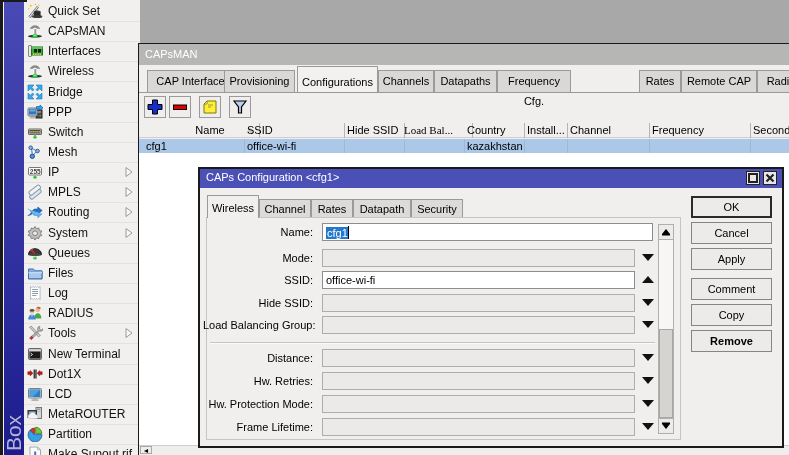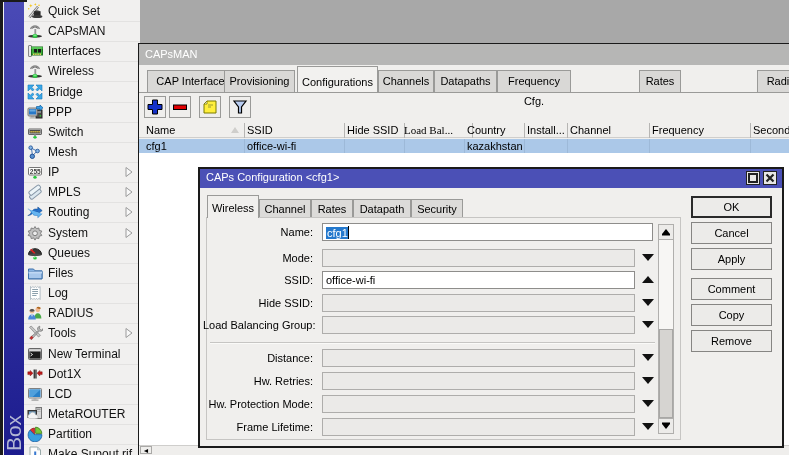--- a/index.html
+++ b/index.html
@@ -331,20 +331,21 @@
 <div class="abs" id="win"></div>
 <div class="abs" id="wtitle">CAPsMAN</div>
 <div class="abs" id="wtabs">
     <div class="tab" style="left:8px;width:87px;">CAP Interface</div>
     <div class="tab" style="left:85px;width:71px;">Provisioning</div>
     <div class="tab act" style="left:158px;width:81px;">Configurations</div>
     <div class="tab" style="left:239px;width:56px;">Channels</div>
     <div class="tab" style="left:295px;width:63px;">Datapaths</div>
     <div class="tab" style="left:358px;width:74px;">Frequency Cfg.</div>
     <div class="tab" style="left:500px;width:42px;">Rates</div>
+    <div class="tab" style="left:542px;width:76px;">Remote CAP</div>
     <div class="tab" style="left:618px;width:48px;">Radio</div>
   </div>
 <div class="abs" id="tabline"></div>
 <div id="toolbar">
     <div class="tbtn" style="left:144px;"><svg width="20" height="20">
         <path d="M7.5 3h5v4.5H17v5h-4.5V17h-5v-4.5H3v-5h4.5z" fill="#1430c8" stroke="#000" stroke-width="1"></path>
       </svg></div>
     <div class="tbtn" style="left:169px;"><svg width="20" height="20">
         <rect x="3.5" y="8" width="13" height="4.5" fill="#e00000" stroke="#000" stroke-width="1"></rect>
       </svg></div>
@@ -354,21 +355,21 @@
         <g stroke="#9a9a30" stroke-width="1">
           <line x1="8" y1="8" x2="13" y2="8"></line>
           <line x1="8" y1="10" x2="11" y2="10"></line>
         </g>
       </svg></div>
     <div class="tbtn" style="left:229px;"><svg width="20" height="20">
         <path d="M4 4h12l-4.5 6v6h-3v-6z" fill="#b8ccf0" stroke="#000" stroke-width="1.2"></path>
       </svg></div>
   </div>
 <div class="abs" id="thead">
-    <div class="hc" style="left:0px;width:106px;padding-left:7px;">Name<span style="position:absolute;right:5px;top:4px;width:0;height:0;border-bottom:6px solid #cfcecb;border-left:4px solid transparent;border-right:4px solid transparent;"></span></div>
+    <div class="hc" style="left:15px;width:106px;padding-left:7px;text-align:center;">Name<span style="position:absolute;right:5px;top:4px;width:0;height:0;border-bottom:6px solid #cfcecb;border-left:4px solid transparent;border-right:4px solid transparent;"></span></div>
     <div class="hc" style="left:105px;width:101px;padding-left:3px;">SSID</div>
     <div class="hc" style="left:205px;width:61px;padding-left:3px;">Hide SSID</div>
     <div class="hc" style="left:265px;width:69px;padding-left:0;font-family:Liberation Serif, serif;">Load Bal...</div>
     <div class="hc" style="left:325px;width:61px;padding-left:3px;">Country</div>
     <div class="hc" style="left:385px;width:44px;padding-left:3px;">Install...</div>
     <div class="hc" style="left:428px;width:83px;padding-left:3px;">Channel</div>
     <div class="hc" style="left:510px;width:102px;padding-left:3px;">Frequency</div>
     <div class="hc" style="left:611px;width:42px;padding-left:3px;">Second...</div>
   </div>
 <div class="abs" id="rowsel">
@@ -443,16 +444,16 @@
       <path d="M7 10L3 5h8z" fill="#000"></path>
       <rect x="3" y="3.5" width="8" height="1.5" fill="#000"></rect>
     </svg></div>
 <div class="abs" id="vthumb"></div>
 <div id="btns">
     <div class="btn def" style="top:196px;">OK</div>
     <div class="btn" style="top:222px;">Cancel</div>
     <div class="btn" style="top:248px;">Apply</div>
     <div class="btn" style="top:278px;">Comment</div>
     <div class="btn" style="top:304px;">Copy</div>
-    <div class="btn" style="top:330px;">Remove</div>
+    <div class="btn" style="top:330px;font-weight:bold;">Remove</div>
   </div>
 <div class="abs" id="namesel">cfg1</div>
 <div class="abs" style="left:348px;top:226px;width:1px;height:13px;background:#000;"></div>
 
 </body></html>

